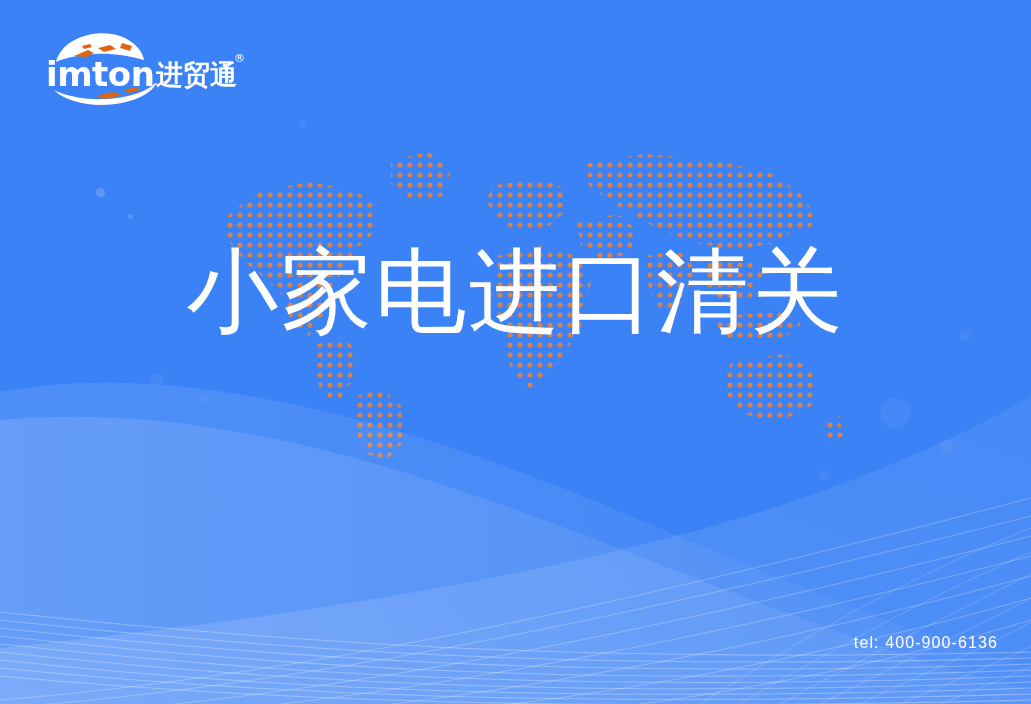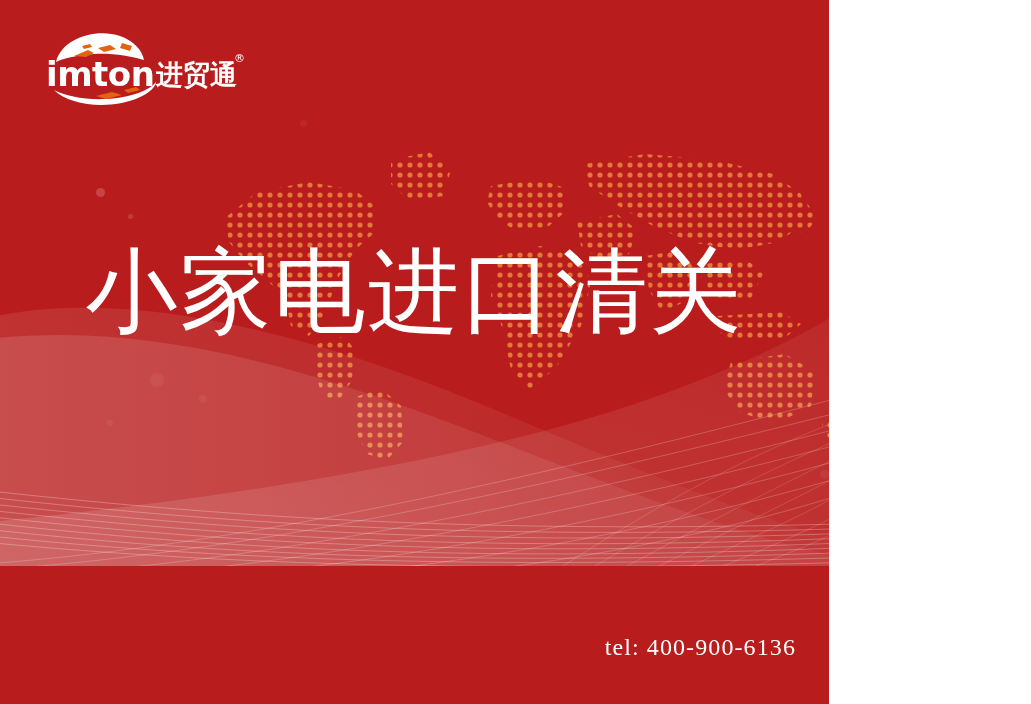--- a/index.html
+++ b/index.html
@@ -2,24 +2,24 @@
 <html><head>
 <meta charset="utf-8">
 <style>
   html, body {
     margin: 0;
     padding: 0;
     background: #ffffff;
   }
   #poster {
     position: relative;
-    width: 829px;
+    width: 1031px;
     height: 704px;
     overflow: hidden;
-    background: #b91c1c;
+    background: #3b82f6;
     font-family: "Liberation Sans", "DejaVu Sans", sans-serif;
     -webkit-font-smoothing: antialiased;
   }
 
   
   .layer {
     position: absolute;
     inset: 0;
     pointer-events: none;
   }
@@ -69,25 +69,24 @@
     white-space: nowrap;
   }
   #headline .hl-line { display: block; }
 
   
   #tel {
     position: absolute;
     right: 33px;
     top: 634px;
     color: #ffffff;
-    font-size: 24px;
+    font-size: 16px;
     font-weight: 400;
     letter-spacing: 1.1px;
     white-space: nowrap;
-    font-family: Liberation Serif, serif;
   }
 </style>
 </head>
 <body>
 
 <div id="poster">
 
   <div class="layer">
 
     <div class="bokeh" style="left:96px;  top:188px; width:9px;  height:9px;  background:rgba(255,255,255,.18);"></div>

